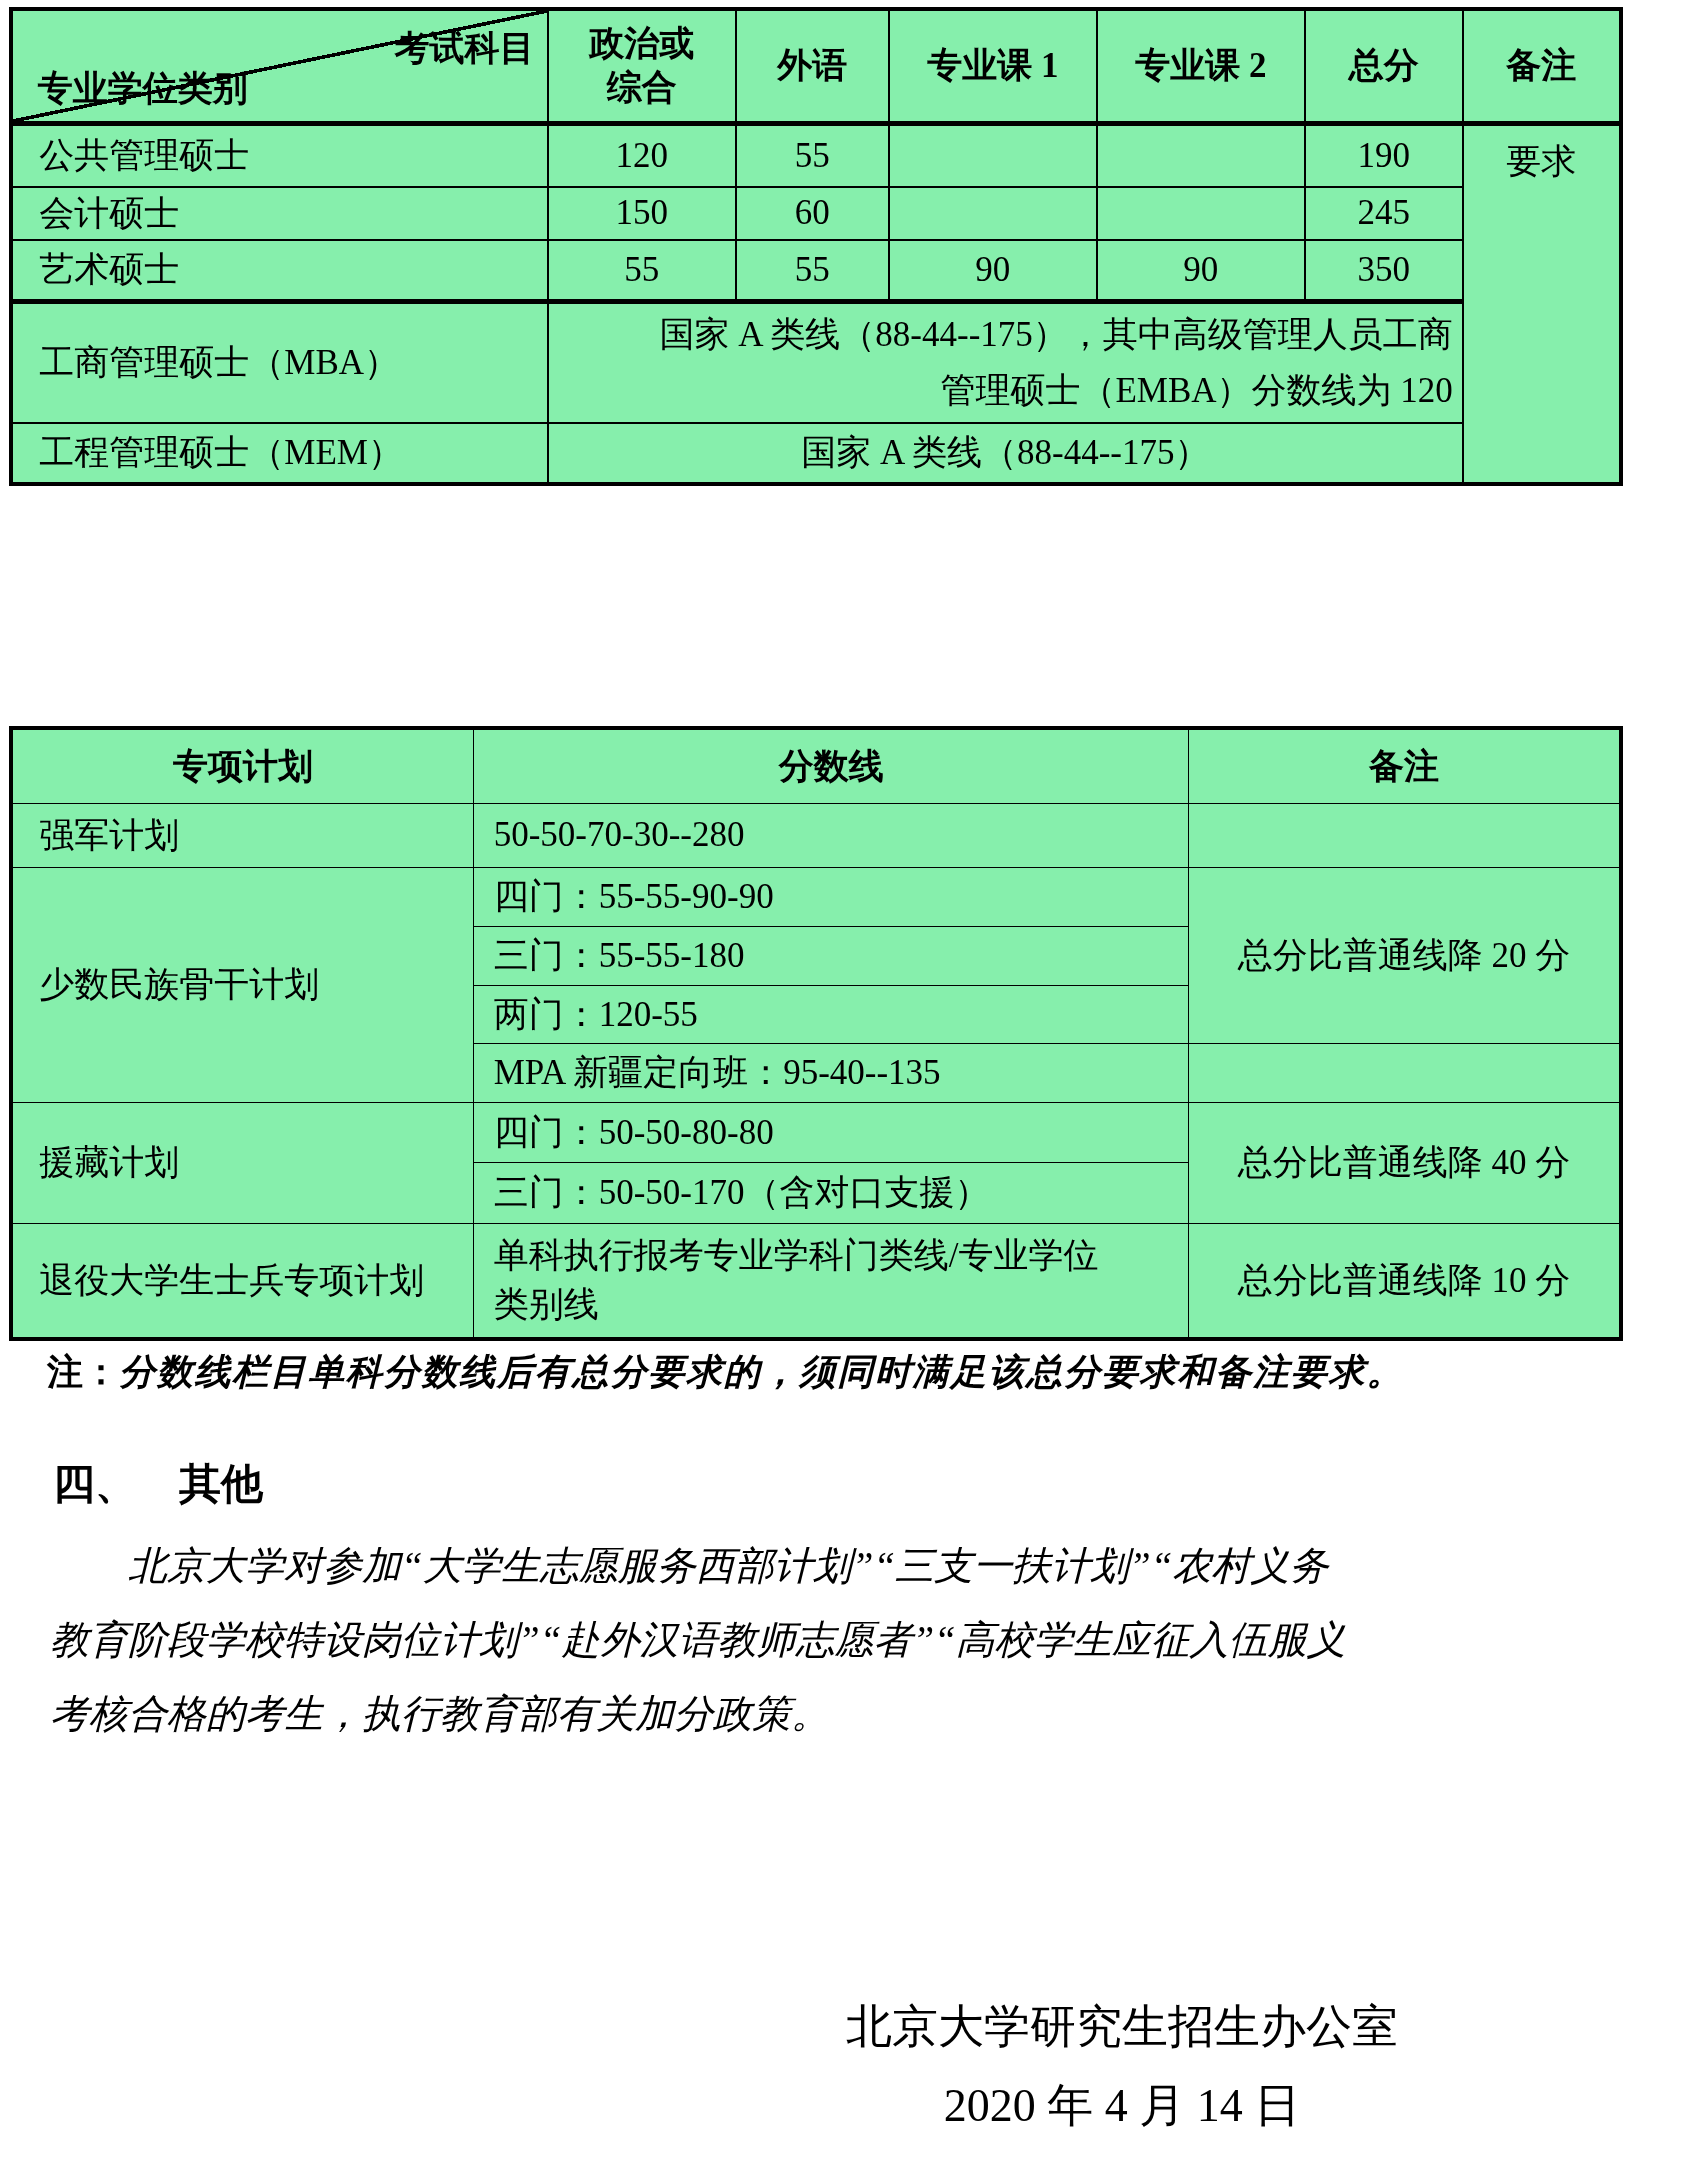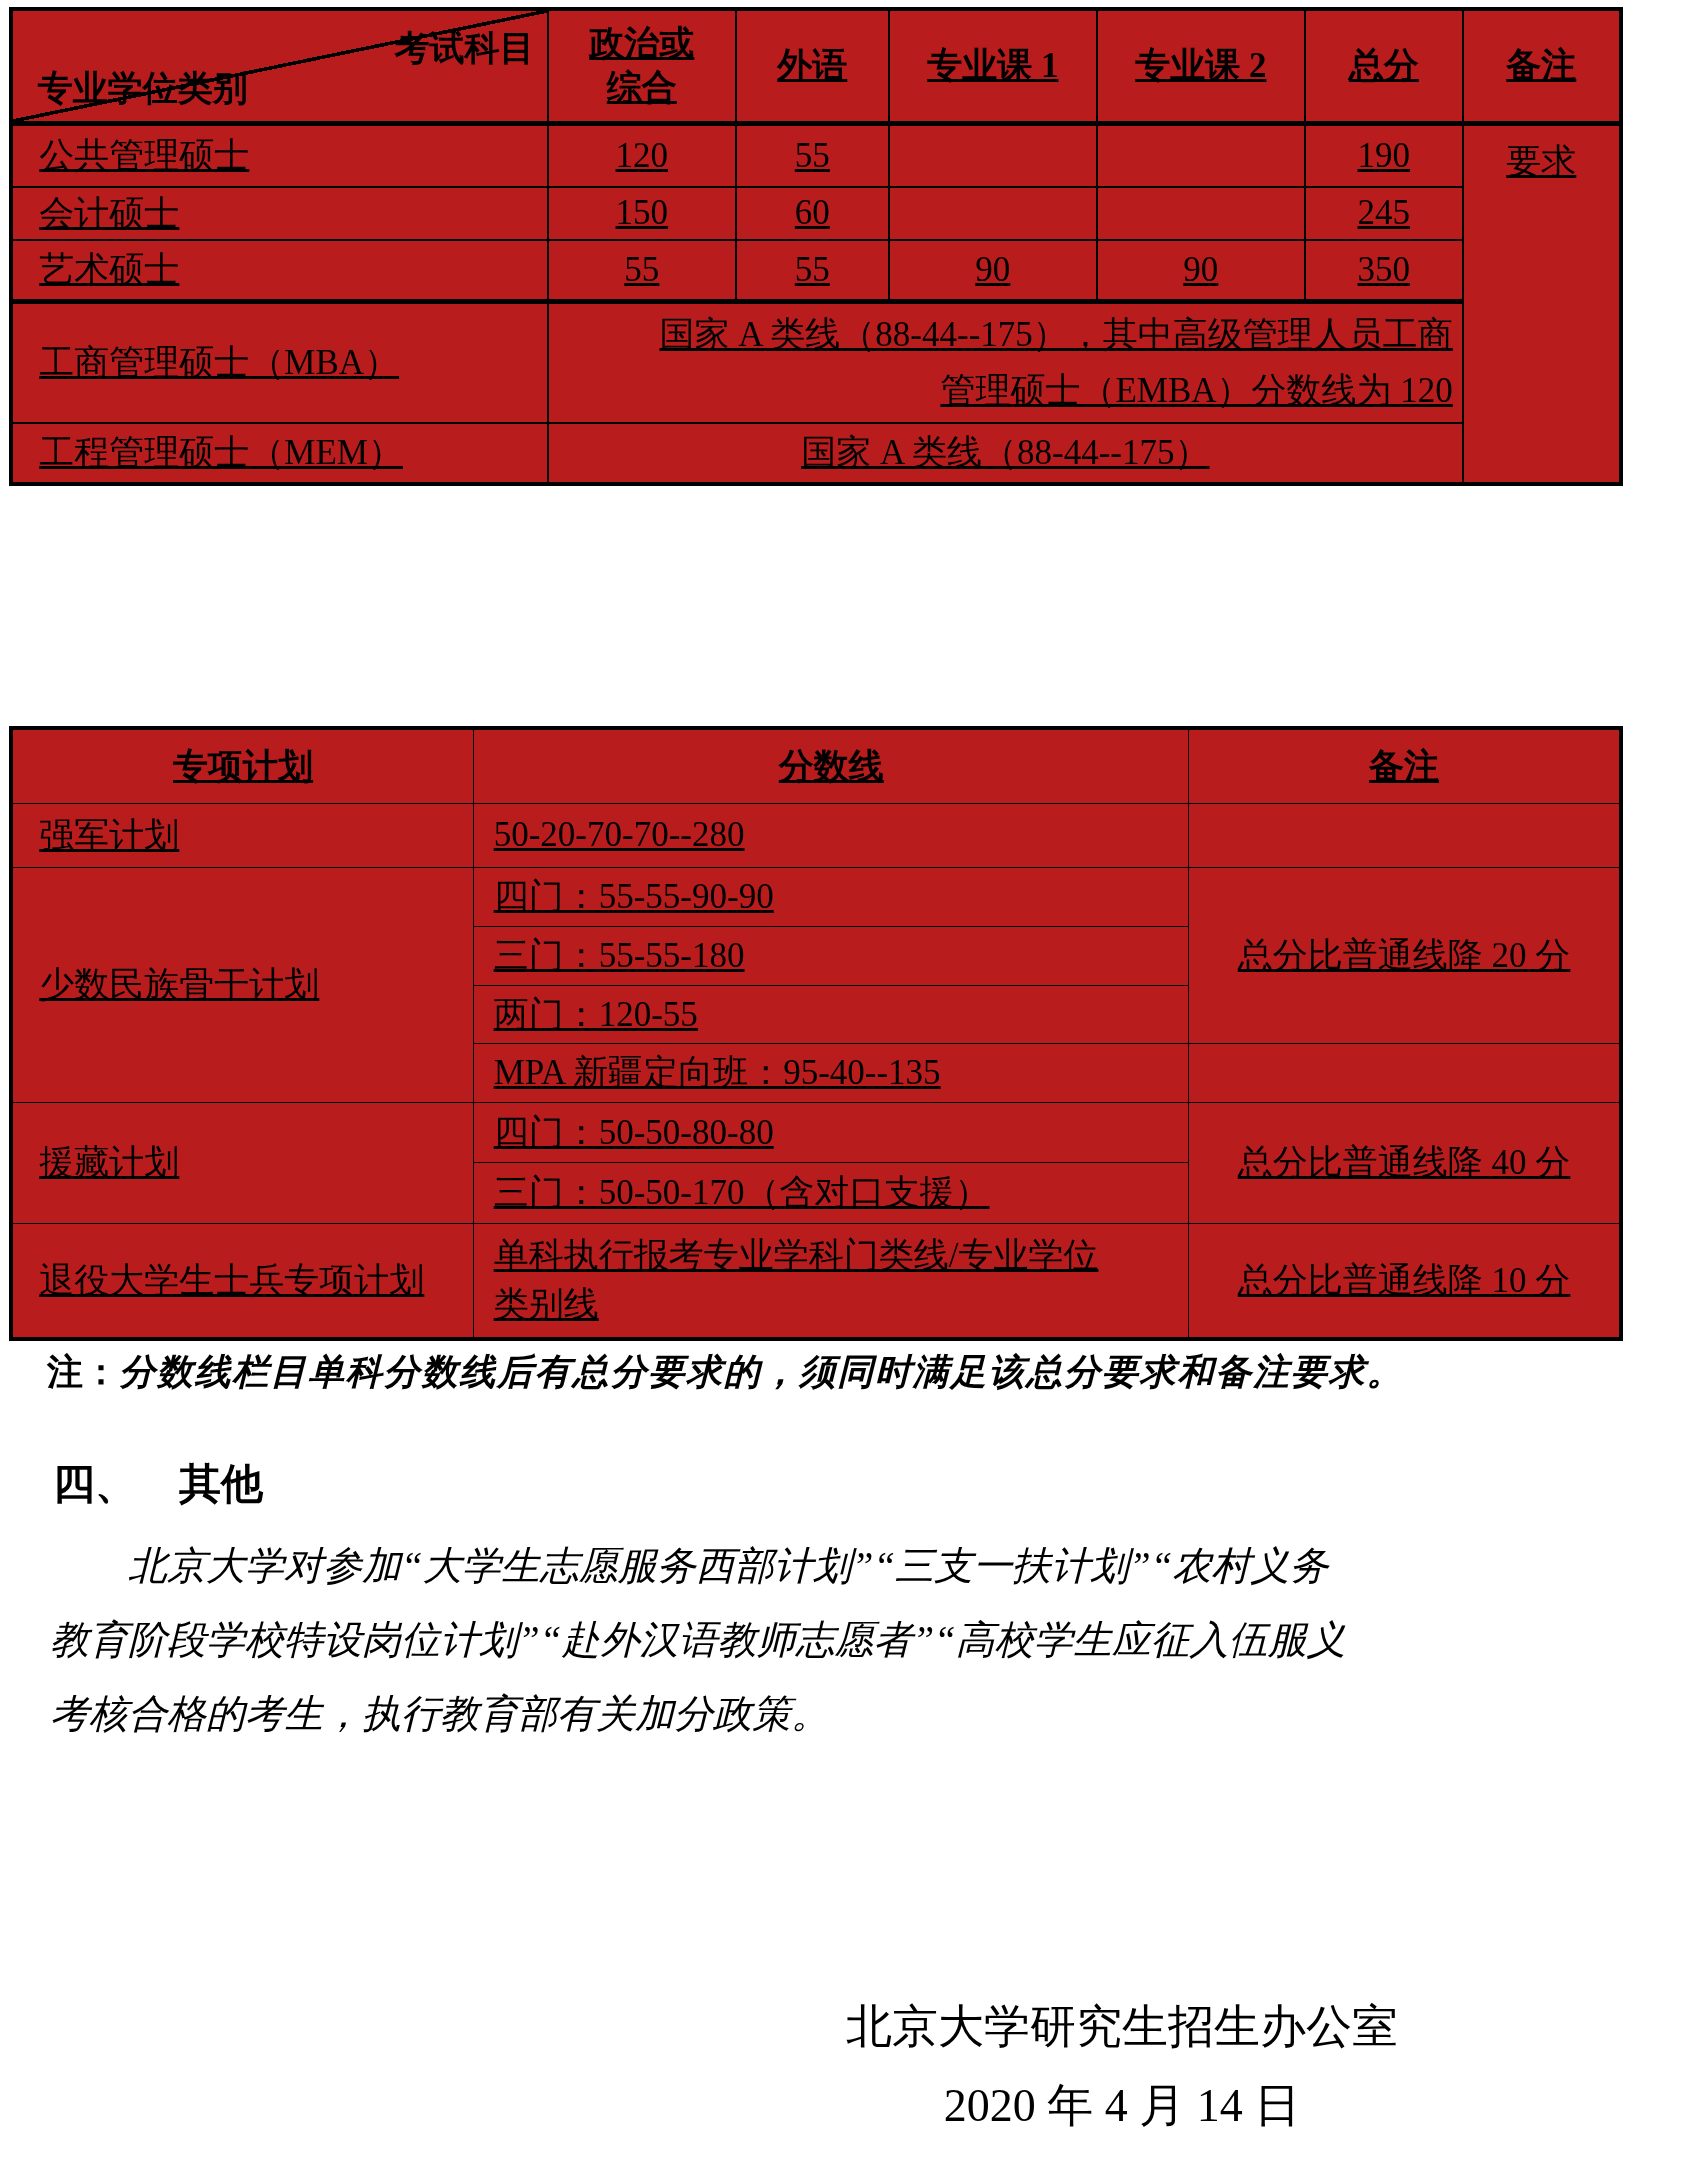--- a/index.html
+++ b/index.html
@@ -10,22 +10,21 @@
     height: 2178px;
     background: #ffffff;
     color: #000000;
     font-family: "Liberation Serif", "DejaVu Serif", serif;
     overflow: hidden;
   }
   table {
     position: absolute;
     border-collapse: collapse;
     table-layout: fixed;
-    background: #b91c1c;
-    text-decoration: underline;
+    background: #86efac;
   }
   td {
     border: 2.6px solid #000;
     font-size: 35px;
     text-align: center;
     vertical-align: middle;
     overflow: hidden;
     padding: 1.8px 7px;
   }
   
@@ -155,21 +154,21 @@
         <col style="width:432px">
     </colgroup>
     <tbody>
         <tr class="t2-header">
       <td>专项计划</td>
       <td>分数线</td>
       <td>备注</td>
     </tr>
     <tr class="h73 groupb">
       <td class="rowlabel">强军计划</td>
-      <td class="scoreline">50-20-70-70--280</td>
+      <td class="scoreline">50-50-70-30--280</td>
       <td></td>
     </tr>
     <tr class="h67">
       <td class="rowlabel gbcell" rowspan="4">少数民族骨干计划</td>
       <td class="scoreline">四门：55-55-90-90</td>
       <td rowspan="3">总分比普通线降 20 分</td>
     </tr>
     <tr class="h67">
       <td class="scoreline">三门：55-55-180</td>
     </tr>

